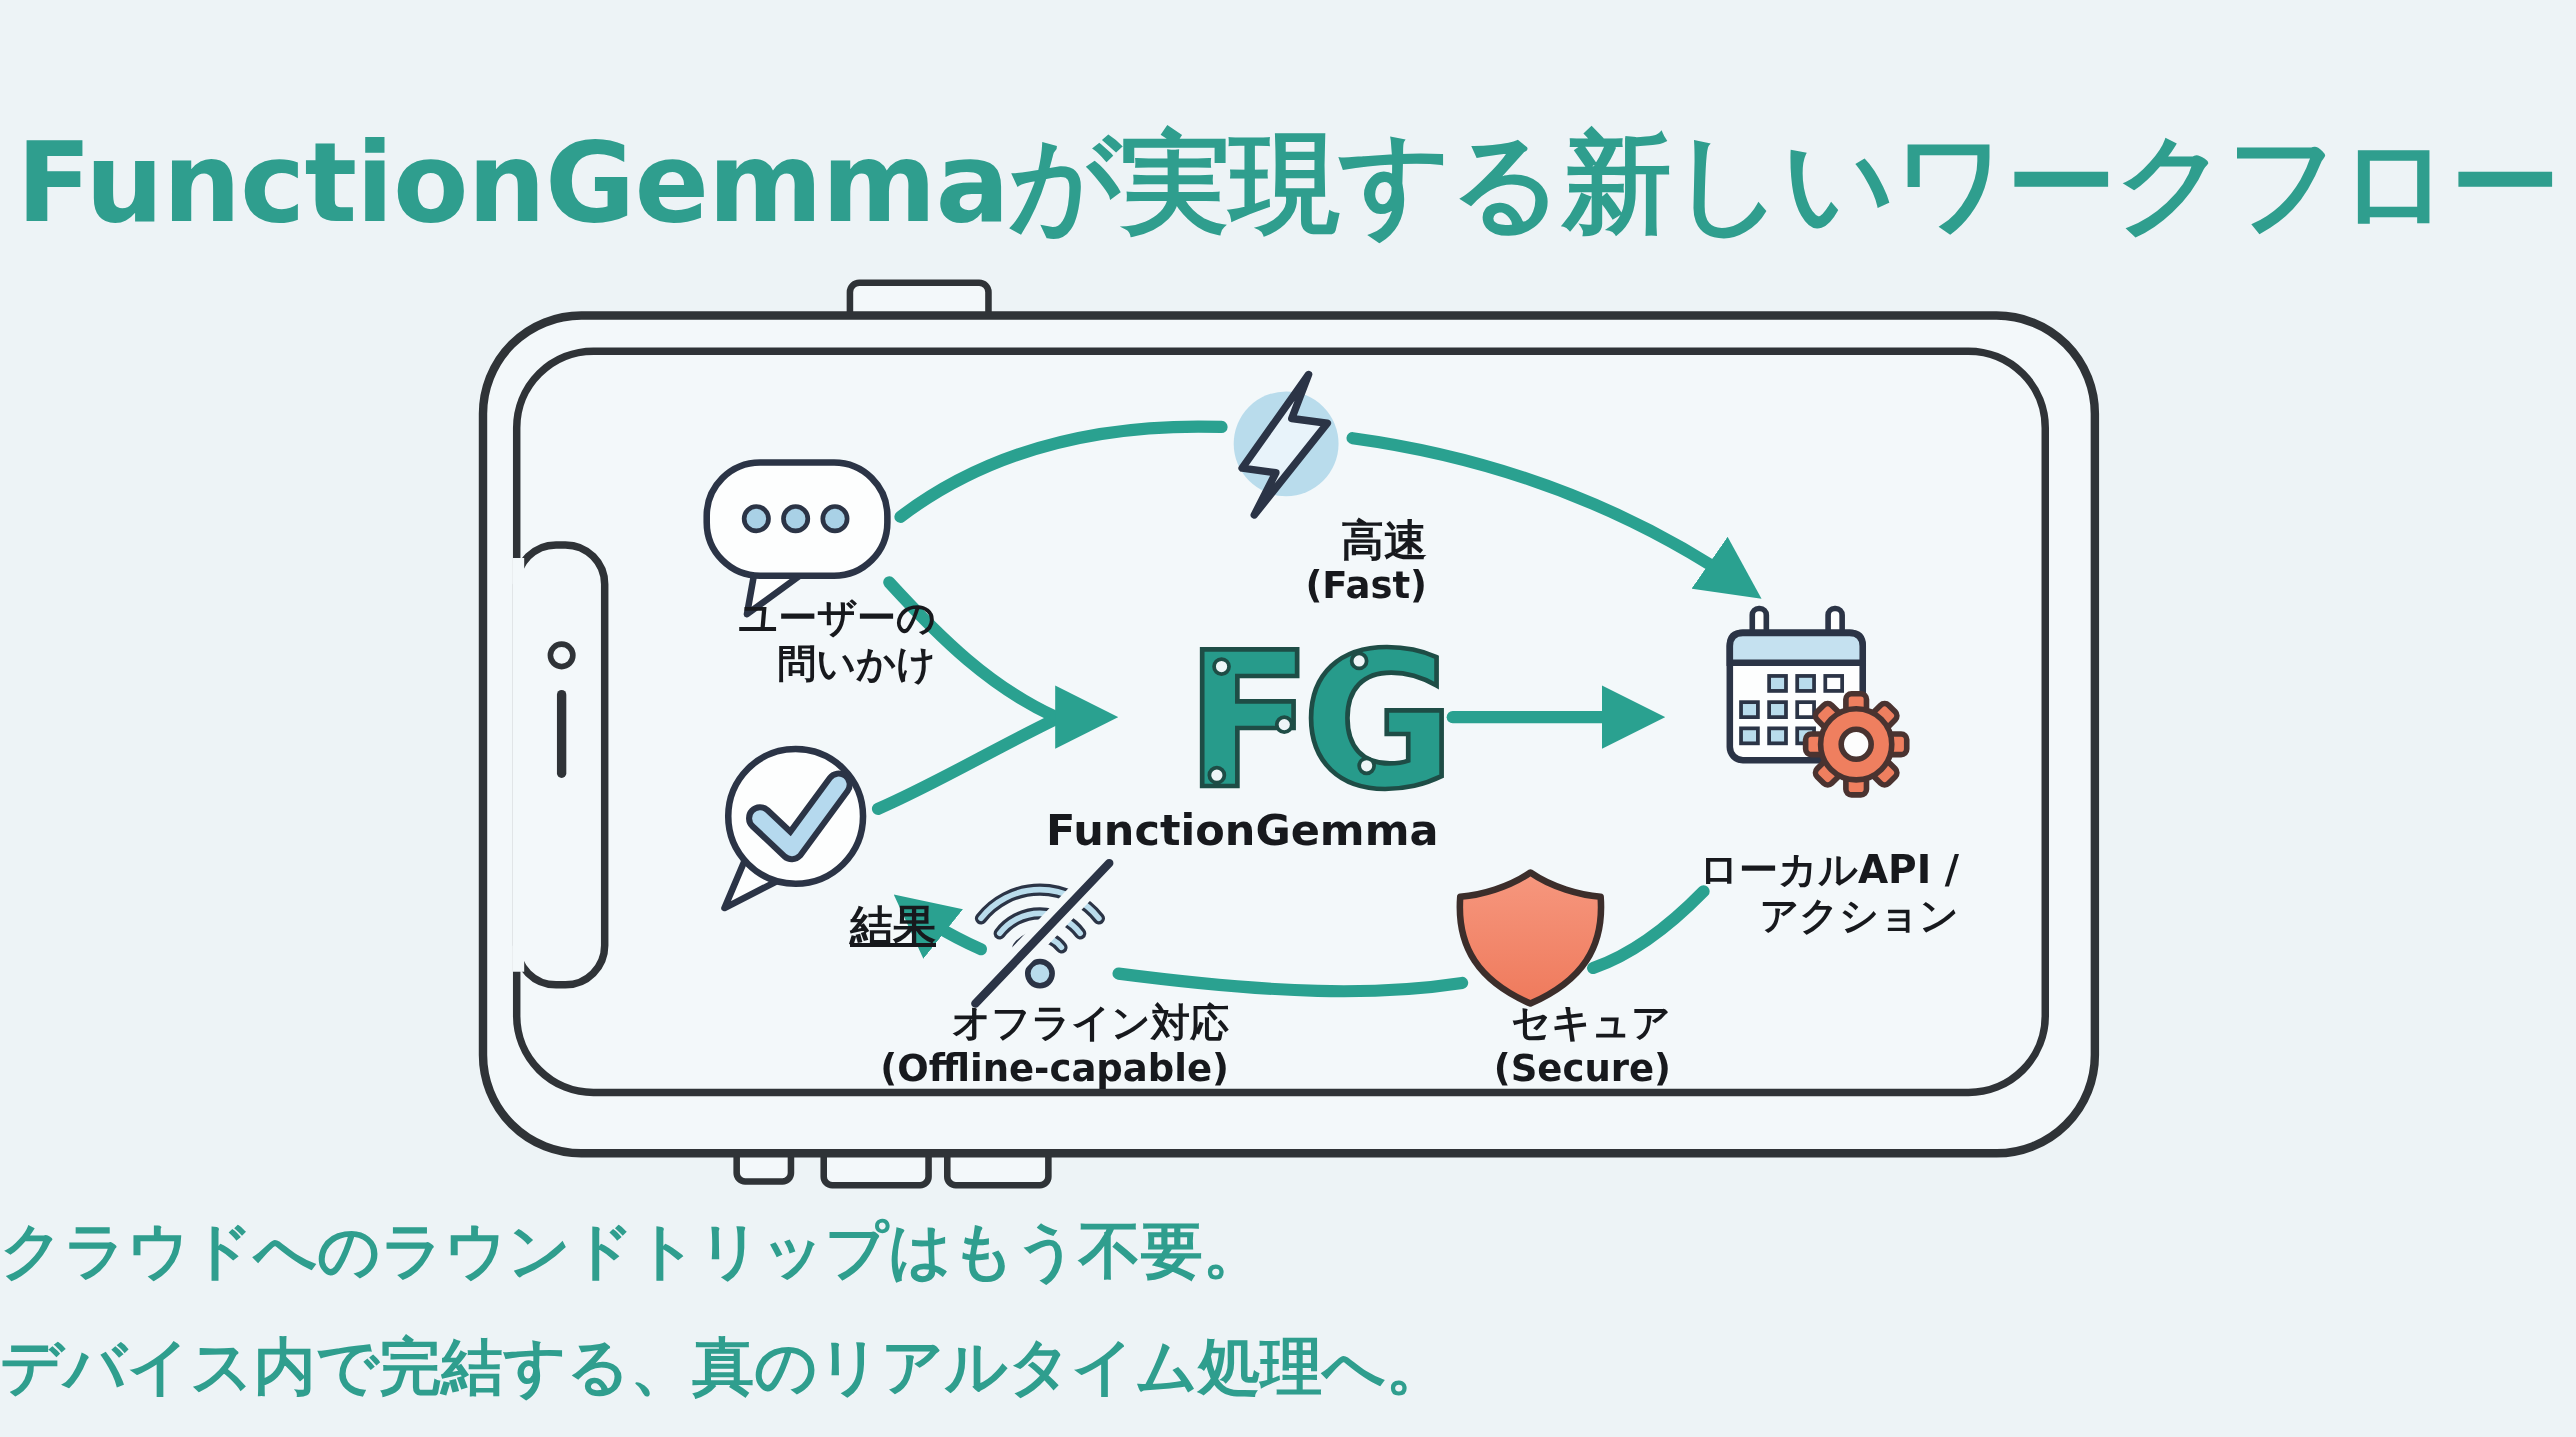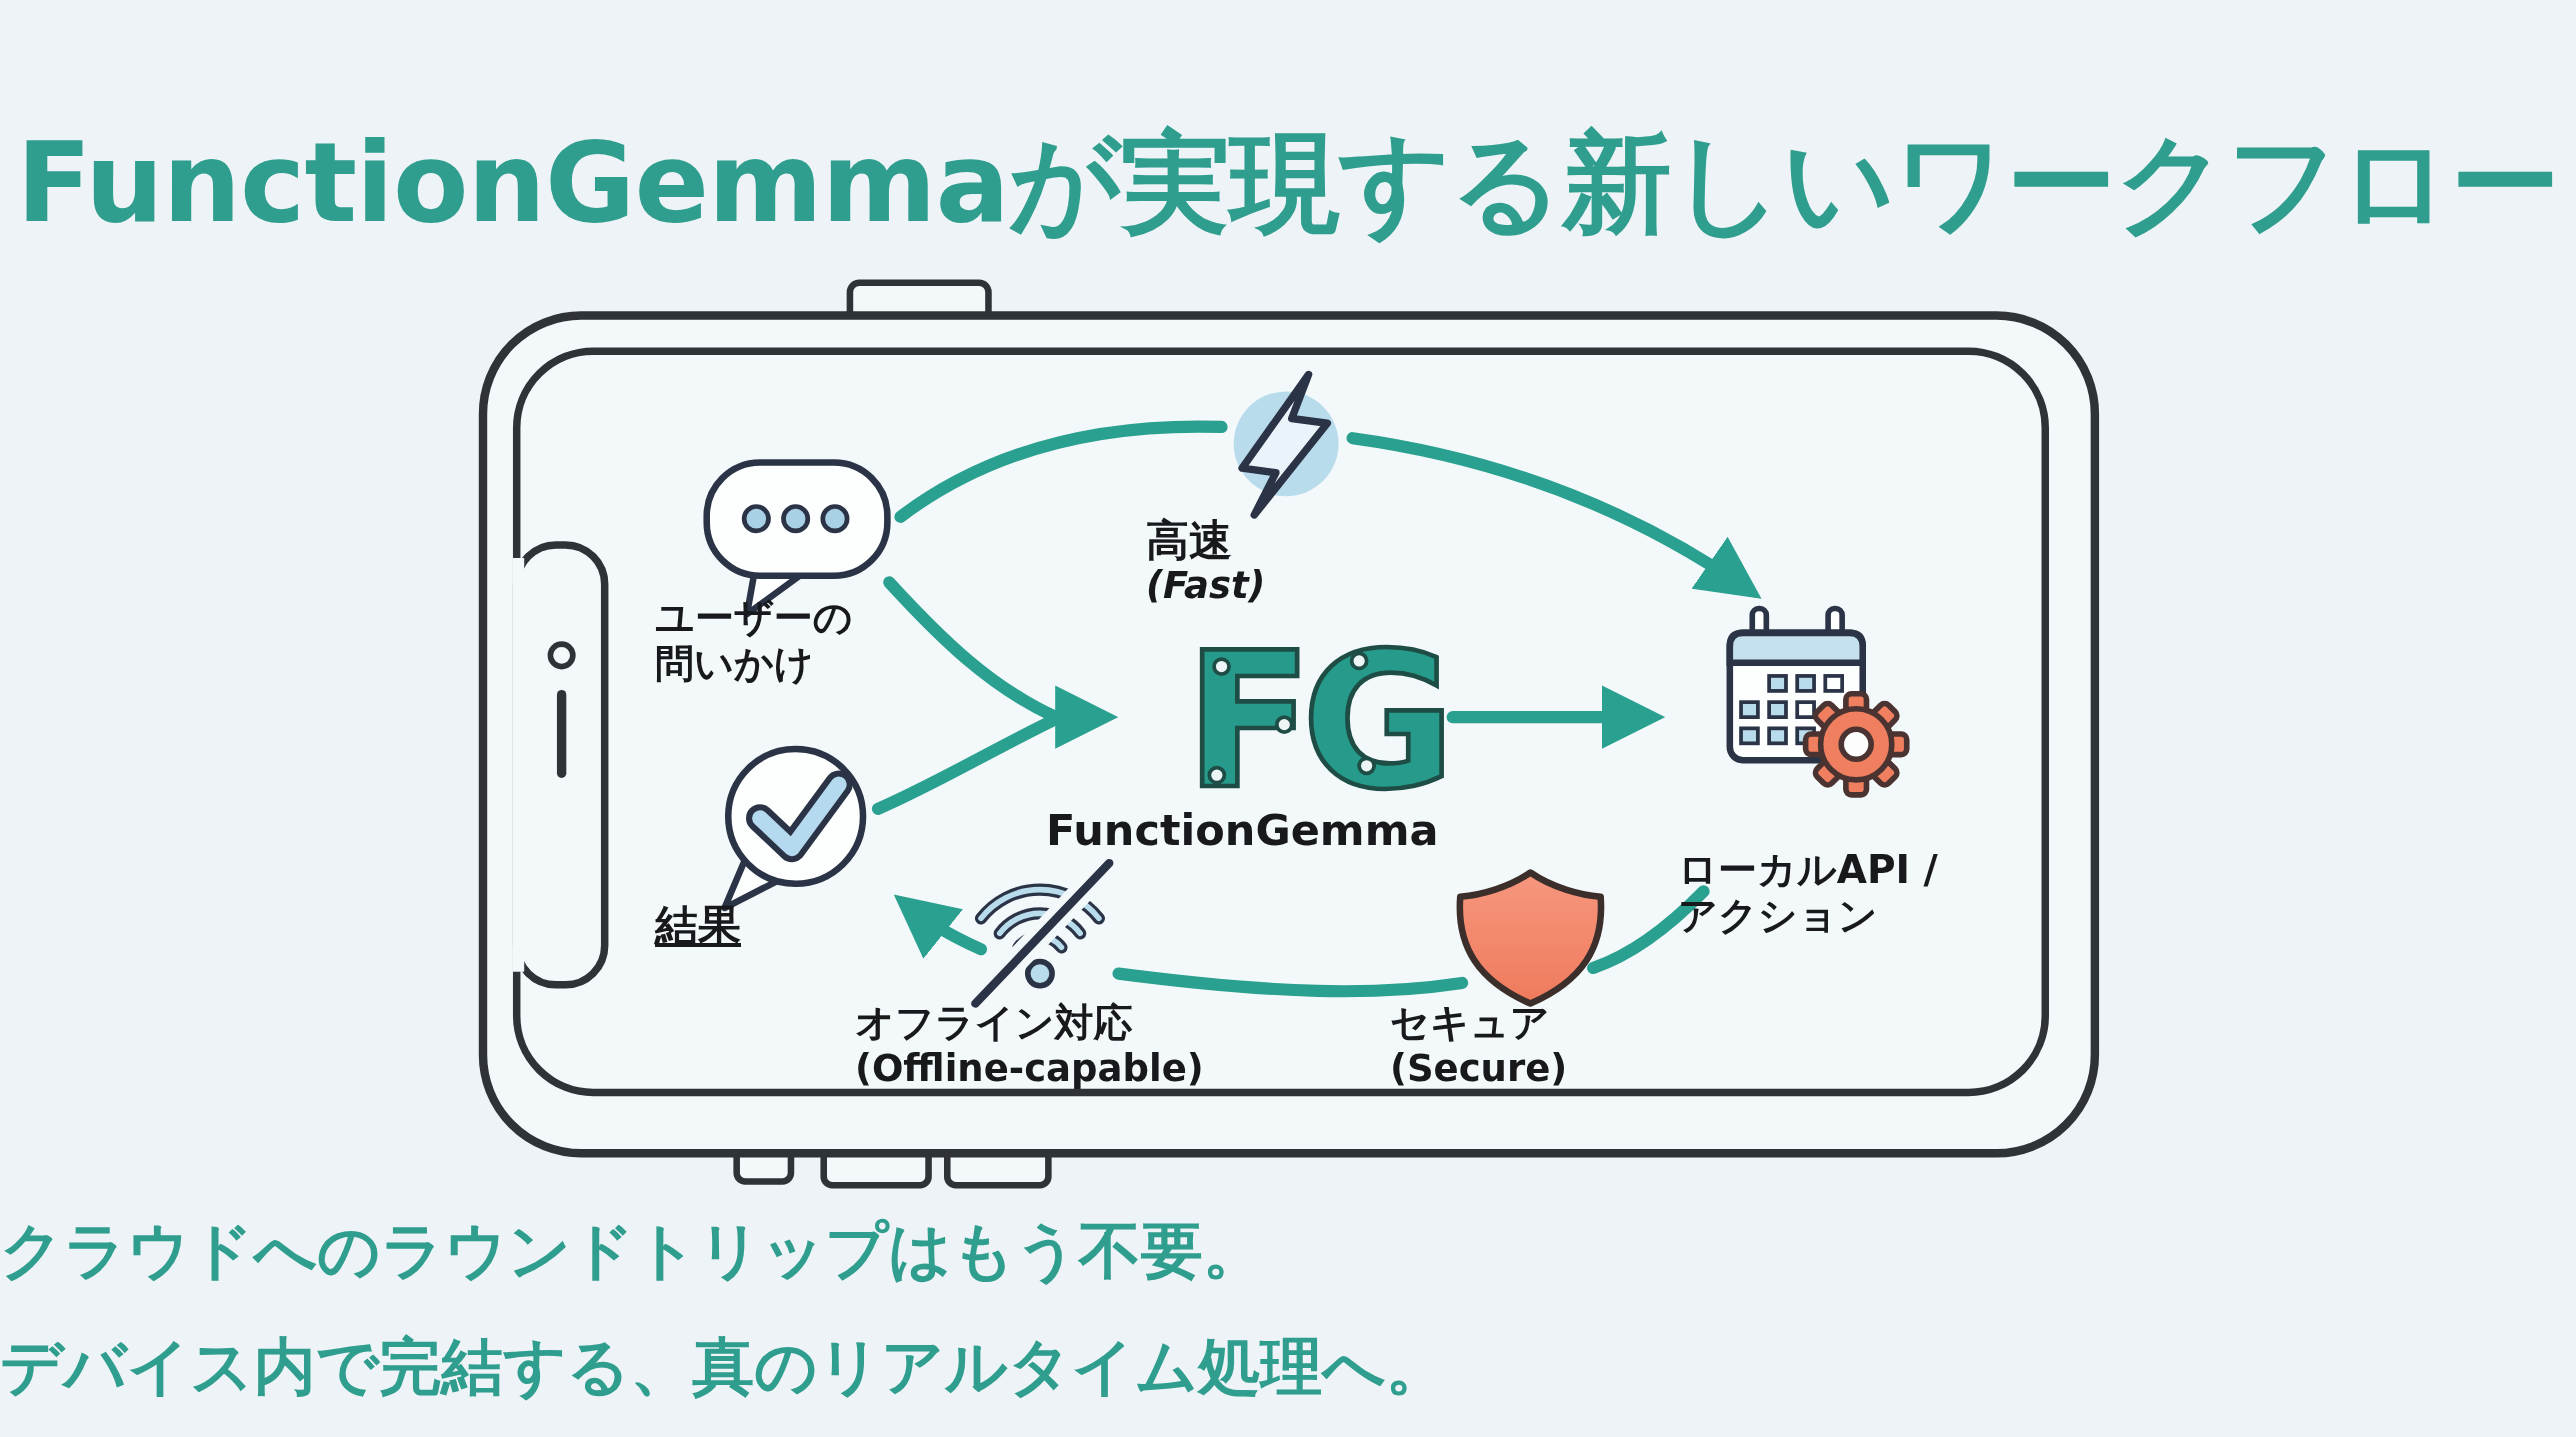--- a/index.html
+++ b/index.html
@@ -10,21 +10,21 @@
     position:relative;overflow:hidden;
   }
   .stage{position:absolute;left:0;top:0;width:2576px;height:1438px;}
   .title{
     position:absolute;left:0;top:110px;width:2576px;
     text-align:center;font-size:110px;font-weight:bold;
     color:#2f9e8e;letter-spacing:-0.9px;
   }
   svg.art{position:absolute;left:0;top:0;}
   .lbl{
-    position:absolute;text-align:left;color:#17191d;
+    position:absolute;text-align:right;color:#17191d;
     font-weight:bold;line-height:1.18;
   }
   .lbl.jp{font-size:39px;}
   .lbl.en{font-size:37px;font-weight:bold;}
   .lbl.big{font-size:43px;}
   .footer{
     position:absolute;left:0;width:2576px;
     font-size:62px;font-weight:bold;color:#2f9e8e;
   }
   .footer.l1{top:1209px;}
@@ -184,21 +184,21 @@
       <line x1="1185" y1="922" x2="1042" y2="1072" stroke="#2b3446" stroke-width="9" stroke-linecap="round"></line>
     </g>
   </svg>
 
   <div class="lbl jp" style="left:655px;top:595px;width:281px;">
     <div>ユーザーの</div>
     <div>問いかけ</div>
   </div>
 
   <div class="lbl big" style="left:1146px;top:515px;width:281px;">高速</div>
-  <div class="lbl en" style="left:1146px;top:564px;width:281px;font-style:italic;">(Fast)</div>
+  <div class="lbl en" style="left:1146px;top:564px;width:281px;">(Fast)</div>
 
   <div class="lbl big" style="left:1046px;top:805px;width:374px;">FunctionGemma</div>
 
   <div class="lbl jp" style="left:1678px;top:807px;width:281px;margin-top:40px;">
     <div>ローカルAPI /</div>
     <div>アクション</div>
   </div>
 
   <div class="lbl jp" style="left:1390px;top:1000px;width:281px;">セキュア</div>
   <div class="lbl en" style="left:1390px;top:1047px;width:281px;">(Secure)</div>

